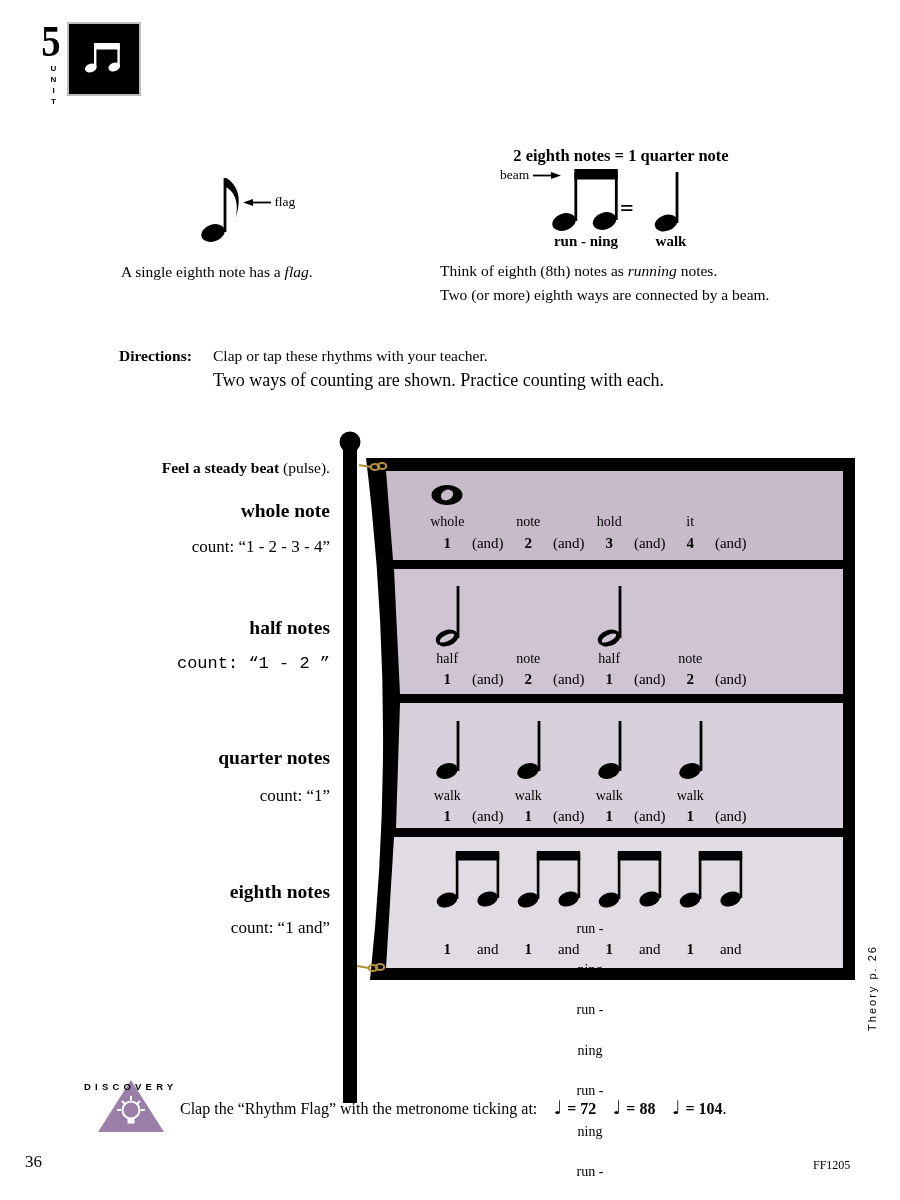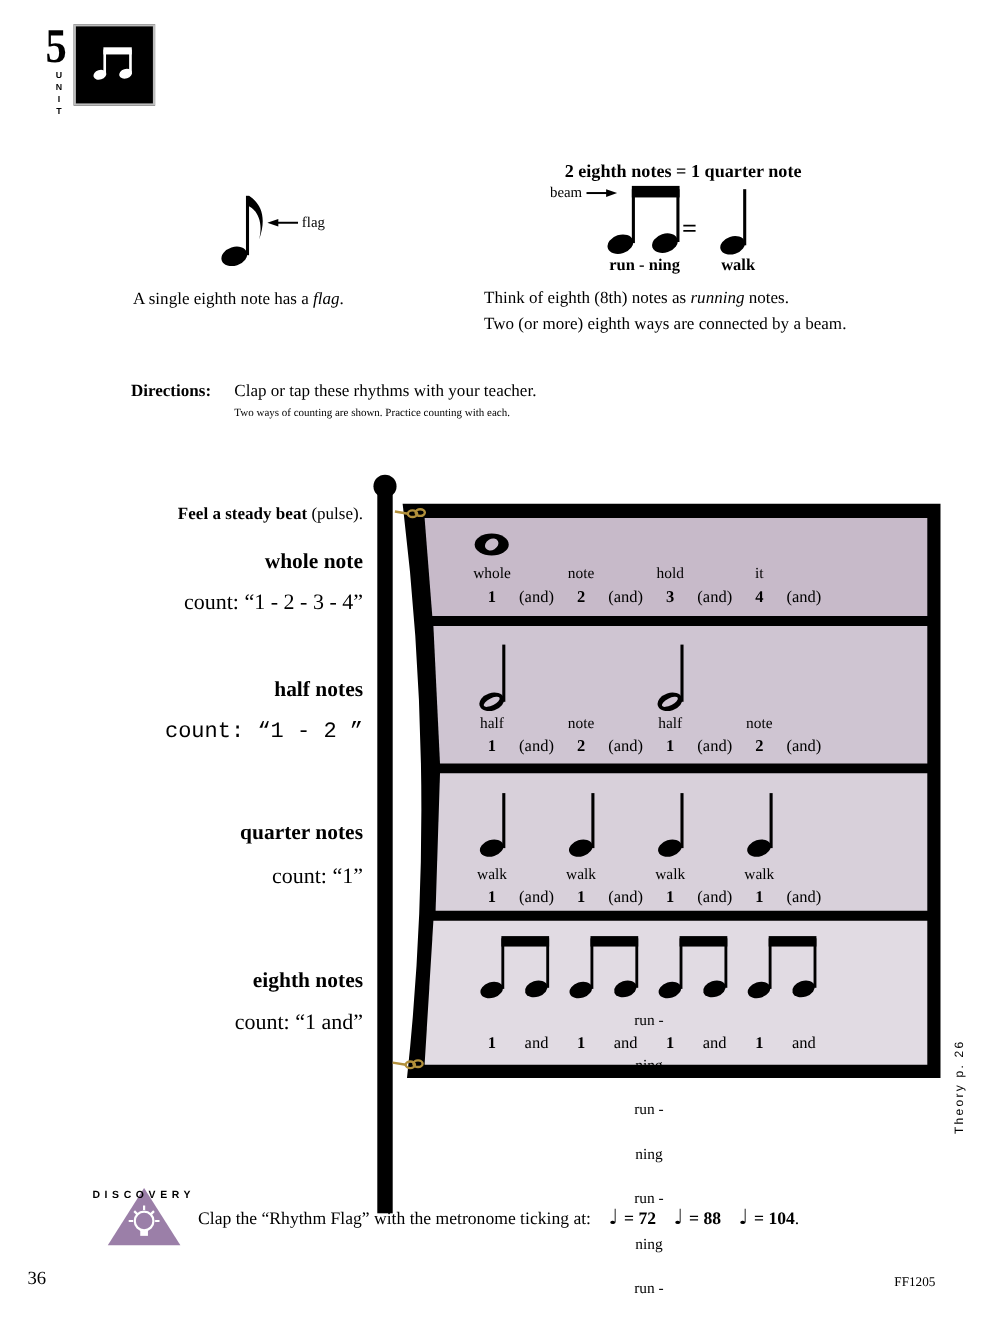--- a/index.html
+++ b/index.html
@@ -19,27 +19,27 @@
 
   
   .caption-sm{font-size:13.5px;}
   .body-txt{font-size:15.5px;}
   .eq-heading{left:451px;top:146px;width:340px;font-size:16.5px;font-weight:bold;text-align:center;}
   .syll{font-size:15px;font-weight:bold;text-align:center;}
 
   
   .dir-label{left:119px;top:347px;font-size:15.5px;font-weight:bold;}
   .dir-line1{left:213px;top:347px;font-size:15.5px;}
-  .dir-line2{left:213px;top:370px;font-size:10px;}
+  .dir-line2{left:213px;top:370px;font-size:18px;}
 
   
   .rf-heading{left:520px;top:420px;width:350px;font-size:28px;font-weight:bold;text-align:center;}
   .steady{right:570px;top:459px;font-size:15.5px;white-space:nowrap;}
   .row-label{right:570px;font-size:19.5px;font-weight:bold;white-space:nowrap;}
-  .row-count{right:570px;font-size:20px;white-space:nowrap;}
+  .row-count{right:570px;font-size:17px;white-space:nowrap;}
   .notice{right:560px;width:175px;font-size:12.5px;line-height:16px;text-align:center;}
 
   .cells{position:absolute;left:427px;width:326px;display:flex;}
   .cells span{flex:0 0 40.5px;text-align:center;overflow:visible;white-space:nowrap;}
   .words span{font-size:14px;}
   .counts span{font-size:15px;}
   .counts span:nth-child(odd){font-weight:bold;}
 
   .theory-vert{left:872px;top:988px;transform:translate(-50%,-50%) rotate(-90deg);
                white-space:nowrap;font-family:"Liberation Sans",sans-serif;

